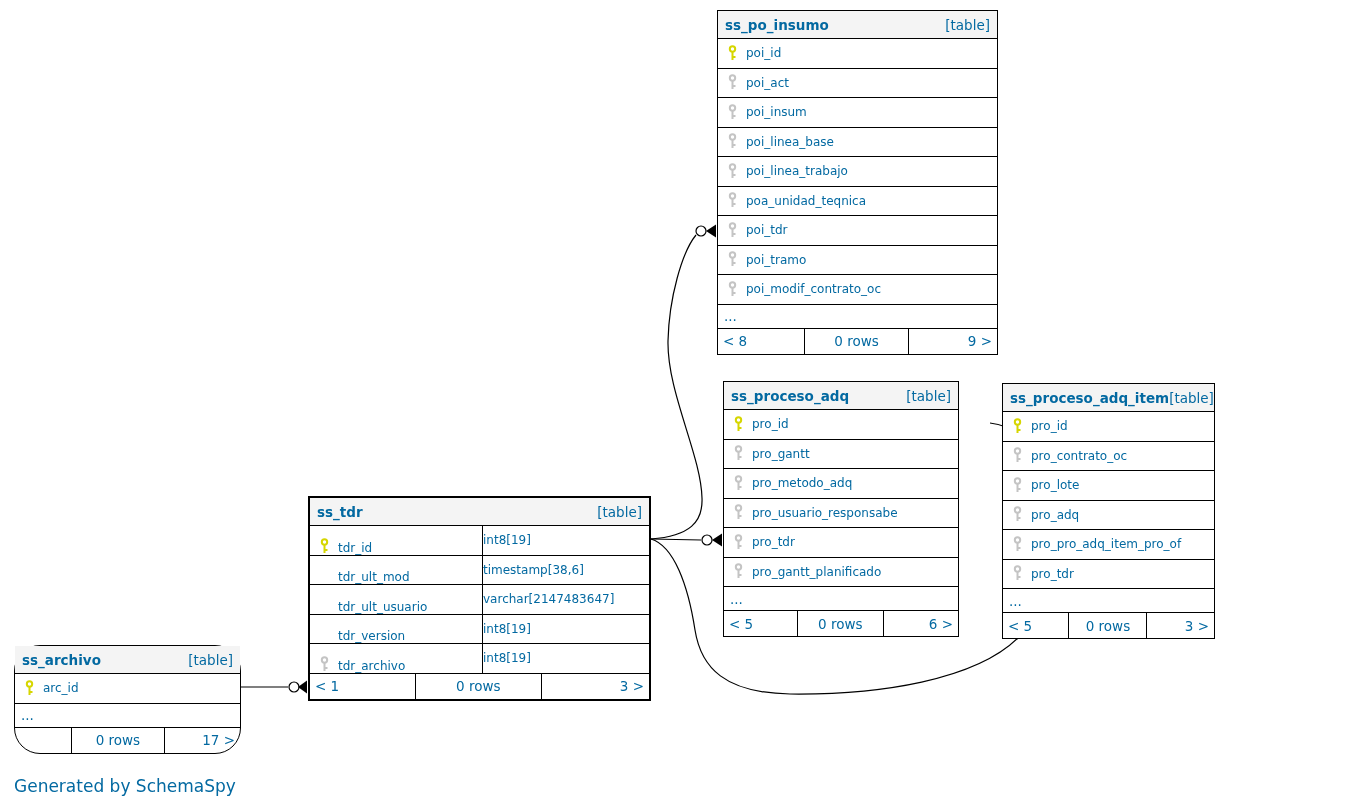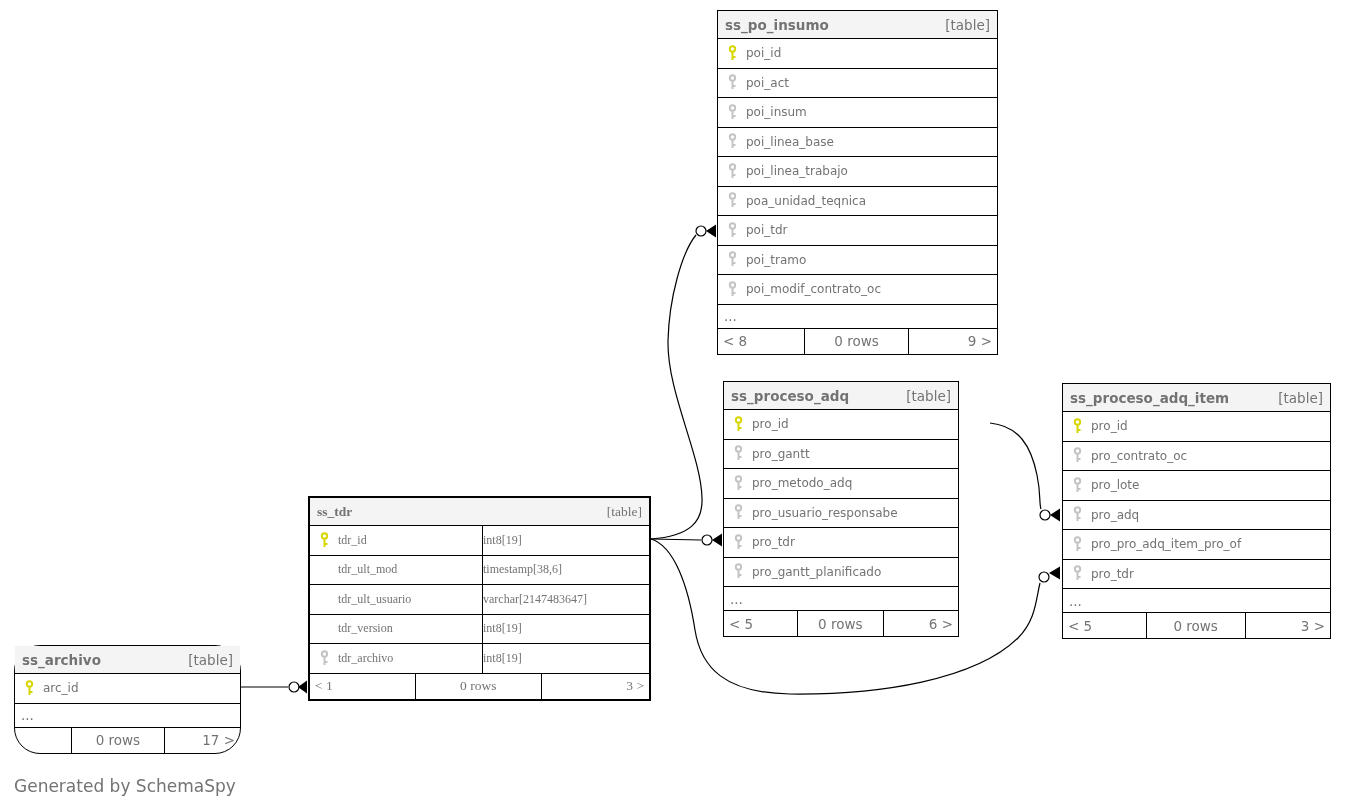--- a/index.html
+++ b/index.html
@@ -1,48 +1,48 @@
 <!DOCTYPE html>
 <html><head>
 <meta charset="utf-8">
 <style>
   * { box-sizing: border-box; margin: 0; padding: 0; }
   body { background: #fff; }
   #canvas {
     position: relative; width: 1347px; height: 805px;
-    background: #ffffff; color: #737373;
+    background: #ffffff; color: #0369a1;
     font-family: "DejaVu Sans", "Liberation Sans", sans-serif;
     overflow: hidden;
   }
   #rels { position: absolute; left: 0; top: 0; }
   #rels path { fill: none; stroke: #000; stroke-width: 1.2; }
   #rels circle { fill: #fff; stroke: #000; stroke-width: 1.2; }
   #rels polygon { fill: #000; stroke: none; }
 
   .tbl { position: absolute; background: #fff; border: 1.5px solid #000; }
-  .tbl.focus { border-width: 2.5px; font-family: Liberation Serif, serif; }
+  .tbl.focus { border-width: 2.5px; }
 
   .hdr {
     display: flex; justify-content: space-between; align-items: center;
     height: 28px; background: #f4f4f4; border-bottom: 1px solid #000;
     padding: 0 7px; font-size: 13.5px;
   }
   .tname { font-weight: bold; }
   .tbadge { font-weight: normal; }
 
   .row {
     display: flex; align-items: center; height: 29.5px;
     border-bottom: 1px solid #000; font-size: 12px; background: #fff;
   }
   .key { width: 13px; height: 17px; margin: 0 7px 0 8px; display: inline-flex; flex: 0 0 auto; }
   .key.none svg { visibility: hidden; }
   .key.pk { color: #d6d600; }
   .key.fk { color: #c4c4c4; }
 
-  .namecell { flex: 0 0 172px; display: flex; align-items: center; height: 100%; }
+  .namecell { flex: 0 0 172px; display: flex; align-items: flex-end; height: 100%; }
   .typecell {
     flex: 1; height: 100%; display: flex; align-items: center;
     border-left: 1px solid #000; padding-left: 0;
   }
 
   .ellipsis-row {
     display: flex; align-items: center; height: 24px;
     border-bottom: 1px solid #000; font-size: 13.5px; padding-left: 6px;
   }
 
@@ -248,21 +248,21 @@
       <span class="cname">pro_gantt_planificado</span>
     </div>
     <div class="ellipsis-row">...</div>
     <div class="pager">
       <span class="pcell pprev">&lt; 5</span>
       <span class="pcell pcount">0 rows</span>
       <span class="pcell pnext">6 &gt;</span>
     </div>
   </div>
 
-  <div class="tbl" style="left:1062px; top:383px; width:269px;">
+  <div class="tbl" style="left:1002px; top:383px; width:213px;">
     <div class="hdr">
       <span class="tname">ss_proceso_adq_item</span>
       <span class="tbadge">[table]</span>
     </div>
     <div class="row">
       <span class="key pk">
           <svg viewBox="0 0 13 17" width="13" height="17">
             <circle cx="6.5" cy="4" r="2.7" fill="none" stroke="currentColor" stroke-width="2"></circle>
             <path d="M6.5 6.8 V15 M6.5 12 h3" stroke="currentColor" stroke-width="2" fill="none"></path>
           </svg>

